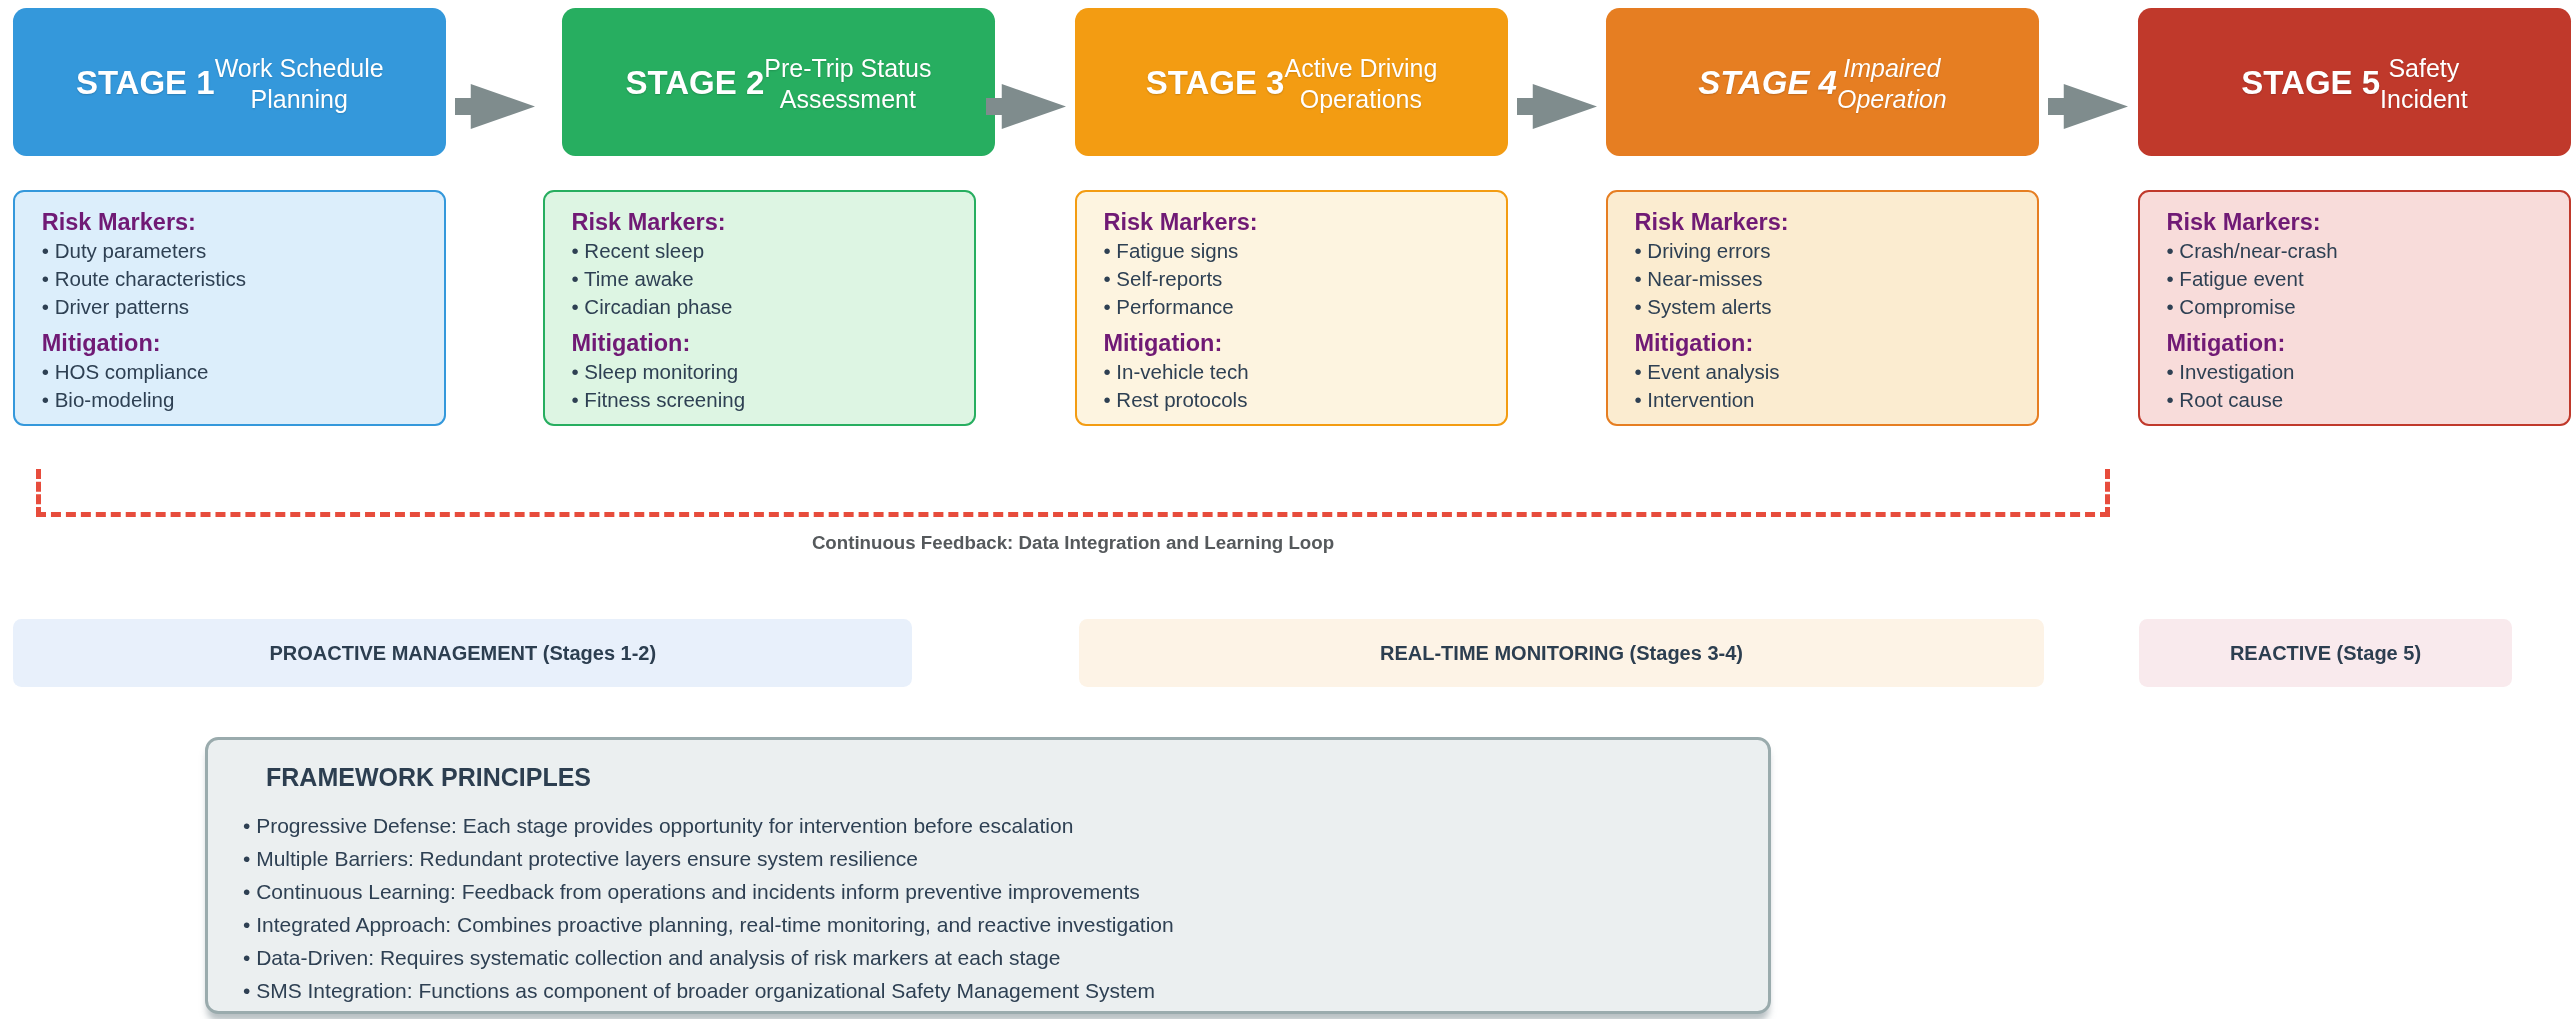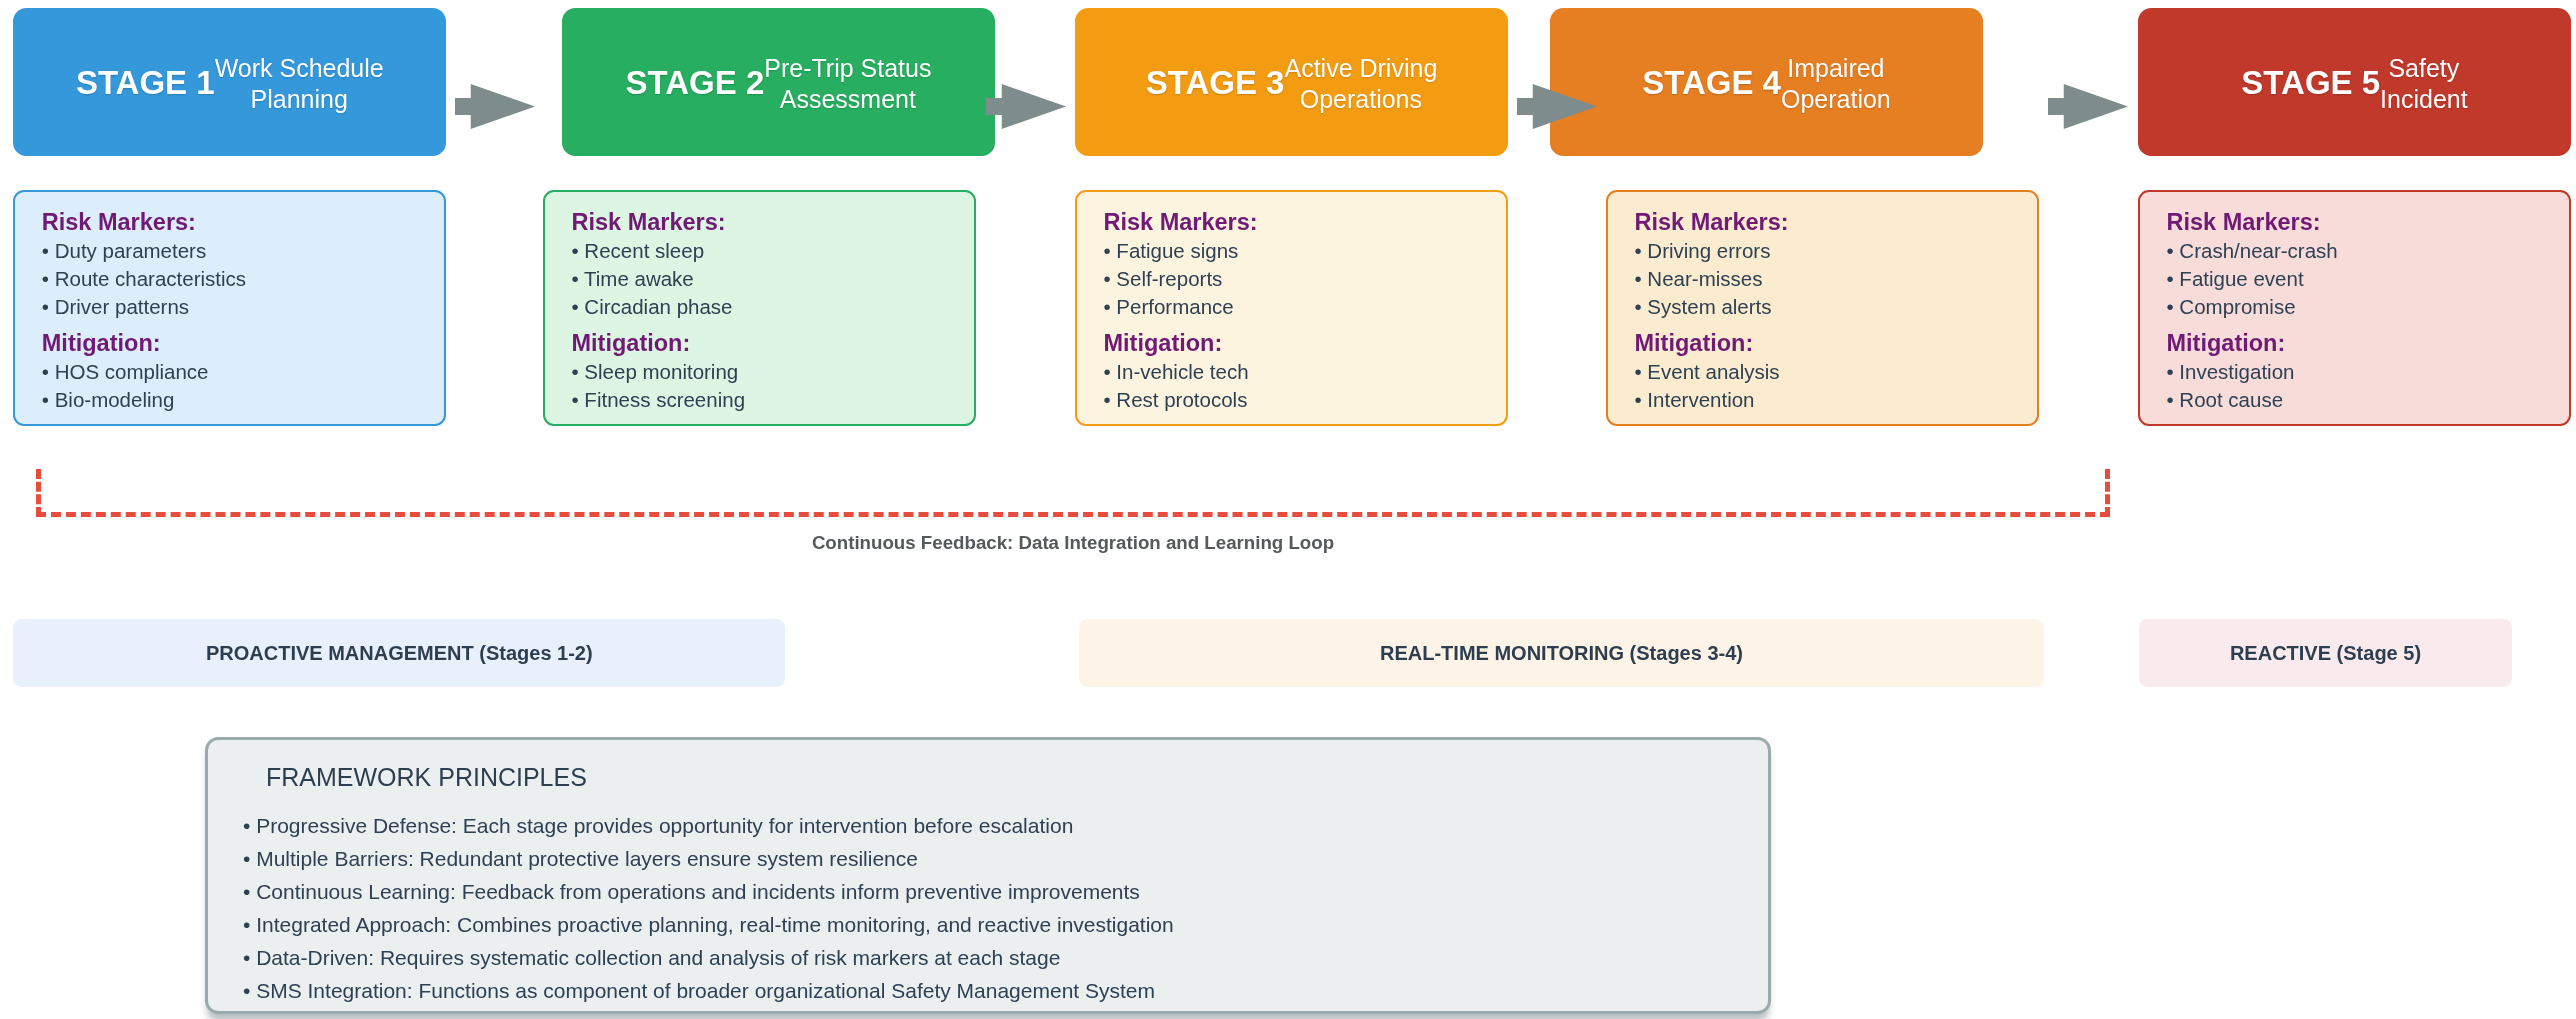--- a/index.html
+++ b/index.html
@@ -40,21 +40,21 @@
     position:absolute;top:619px;height:68px;border-radius:8.4px;
     display:flex;align-items:center;justify-content:center;
     font-size:20px;font-weight:bold;color:#2c3e50;
   }
   
   .framework-box{
     position:absolute;left:205px;top:737px;width:1566px;height:277px;box-sizing:border-box;
     background:#ebeff0;border:3px solid #9aabad;border-radius:13.3px;
     box-shadow:0 8.4px 7.2px -2.4px rgba(125,140,145,.55);
   }
-  .fw-title{margin:23px 0 0 58px;font-size:25px;font-weight:normal;color:#2c3e50;}
+  .fw-title{margin:23px 0 0 58px;font-size:25px;font-weight:bold;color:#2c3e50;}
   .fw-list{margin:17px 0 0 35px;}
   .fw-item{font-size:21px;line-height:33px;color:#2e4053;}
 </style>
 </head>
 <body>
 
 <div class="canvas">
 
   <div class="stage-header" style="left: 13.3px; background: rgb(52, 152, 219);">
     <div class="stage-title">STAGE 1</div>
@@ -64,21 +64,21 @@
   <div class="stage-header" style="left: 543px; background: rgb(39, 174, 96); margin-left: 19px;">
     <div class="stage-title">STAGE 2</div>
     <div class="stage-subtitle">Pre-Trip Status
 Assessment</div>
   </div>
   <div class="stage-header" style="left: 1075px; background: rgb(243, 156, 18);">
     <div class="stage-title">STAGE 3</div>
     <div class="stage-subtitle">Active Driving
 Operations</div>
   </div>
-  <div class="stage-header" style="left: 1550px; background: rgb(230, 126, 34);">
+  <div class="stage-header" style="left: 1606px; background: rgb(230, 126, 34); font-style: italic;">
     <div class="stage-title">STAGE 4</div>
     <div class="stage-subtitle">Impaired
 Operation</div>
   </div>
   <div class="stage-header" style="left: 2138px; background: rgb(192, 57, 43);">
     <div class="stage-title">STAGE 5</div>
     <div class="stage-subtitle">Safety
 Incident</div>
   </div>
 
@@ -145,21 +145,21 @@
     <div class="panel-item">• Fatigue event</div>
     <div class="panel-item">• Compromise</div>
     <div class="panel-heading mt">Mitigation:</div>
     <div class="panel-item">• Investigation</div>
     <div class="panel-item">• Root cause</div>
   </div>
 
   <div class="feedback-bracket" style="border-left-color: rgb(231, 76, 60); border-right-color: rgb(231, 76, 60); border-bottom-color: rgb(231, 76, 60);"></div>
   <div class="feedback-label" style="color: rgb(85, 89, 92);">Continuous Feedback: Data Integration and Learning Loop</div>
 
-  <div class="band" style="left: 13.3px; width: 772px; background: rgb(232, 240, 251);">PROACTIVE MANAGEMENT (Stages 1-2)</div>
+  <div class="band" style="left: 13.3px; width: 899px; background: rgb(232, 240, 251);">PROACTIVE MANAGEMENT (Stages 1-2)</div>
   <div class="band" style="left: 1079px; width: 965px; background: rgb(253, 243, 230);">REAL-TIME MONITORING (Stages 3-4)</div>
   <div class="band" style="left: 2139px; width: 373px; background: rgb(249, 234, 237);">REACTIVE (Stage 5)</div>
 
   <div class="framework-box">
     <div class="fw-title">FRAMEWORK PRINCIPLES</div>
     <div class="fw-list">
       <div class="fw-item">• Progressive Defense: Each stage provides opportunity for intervention before escalation</div>
       <div class="fw-item">• Multiple Barriers: Redundant protective layers ensure system resilience</div>
       <div class="fw-item">• Continuous Learning: Feedback from operations and incidents inform preventive improvements</div>
       <div class="fw-item">• Integrated Approach: Combines proactive planning, real-time monitoring, and reactive investigation</div>

